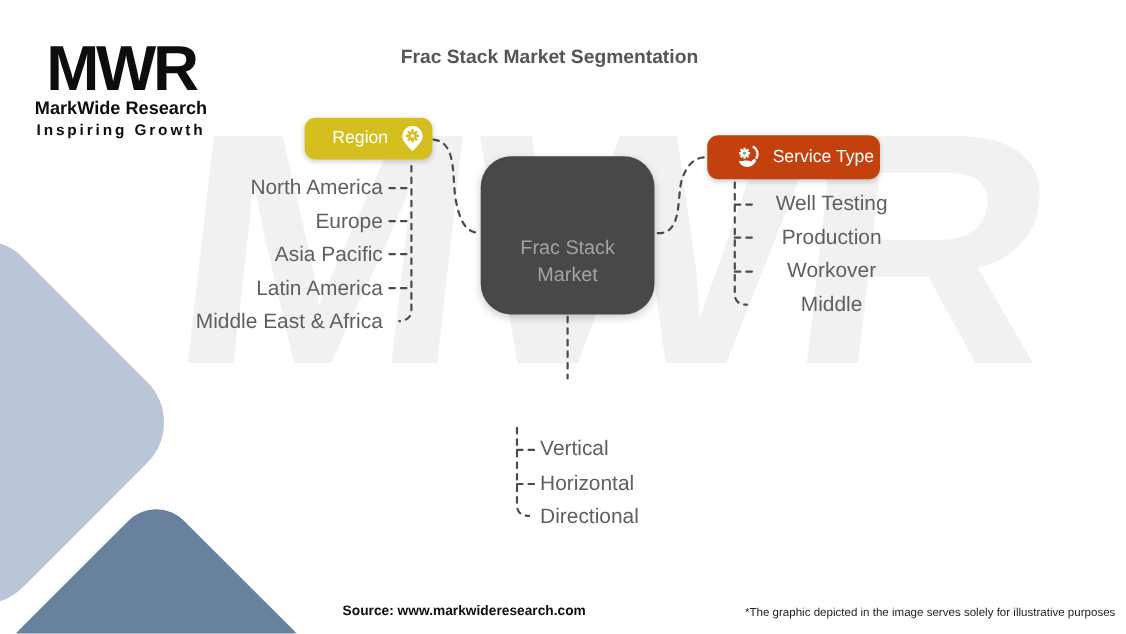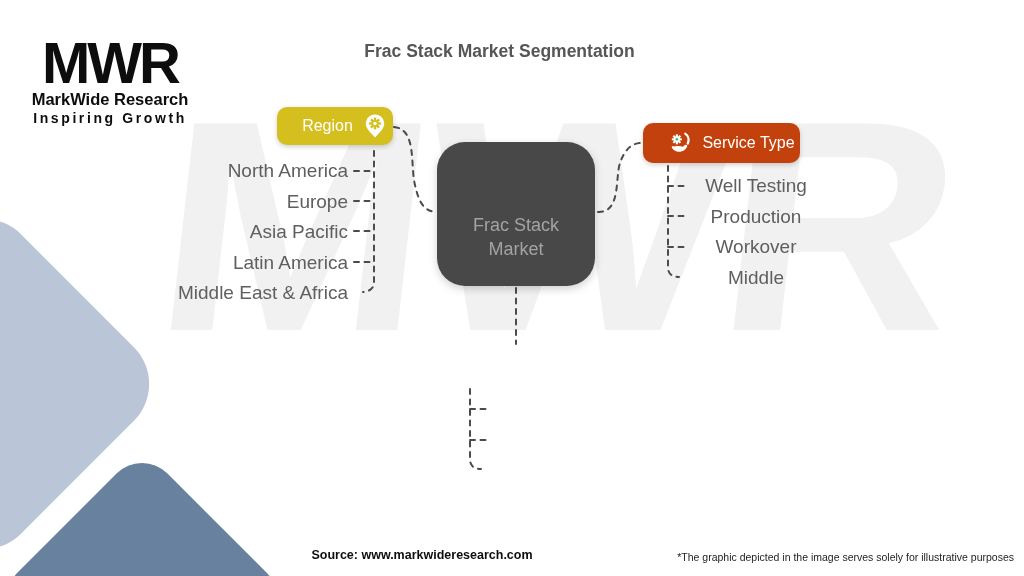--- a/index.html
+++ b/index.html
@@ -177,18 +177,23 @@
         <div class="seg-item">Asia Pacific</div>
         <div class="seg-item">Latin America</div>
         <div class="seg-item">Middle East &amp; Africa</div>
       </div>
     <div class="seg-list list-service">
         <div class="seg-item">Well Testing</div>
         <div class="seg-item">Production</div>
         <div class="seg-item">Workover</div>
         <div class="seg-item">Middle</div>
       </div>
+    <div class="seg-list list-well">
+        <div class="seg-item">Vertical</div>
+        <div class="seg-item">Horizontal</div>
+        <div class="seg-item">Directional</div>
+      </div>
 
     <div class="footer-source">Source: www.markwideresearch.com</div>
     <div class="footer-disclaimer">*The graphic depicted in the image serves solely for illustrative purposes</div>
 
   </div>
 </div>
 
 </body></html>

